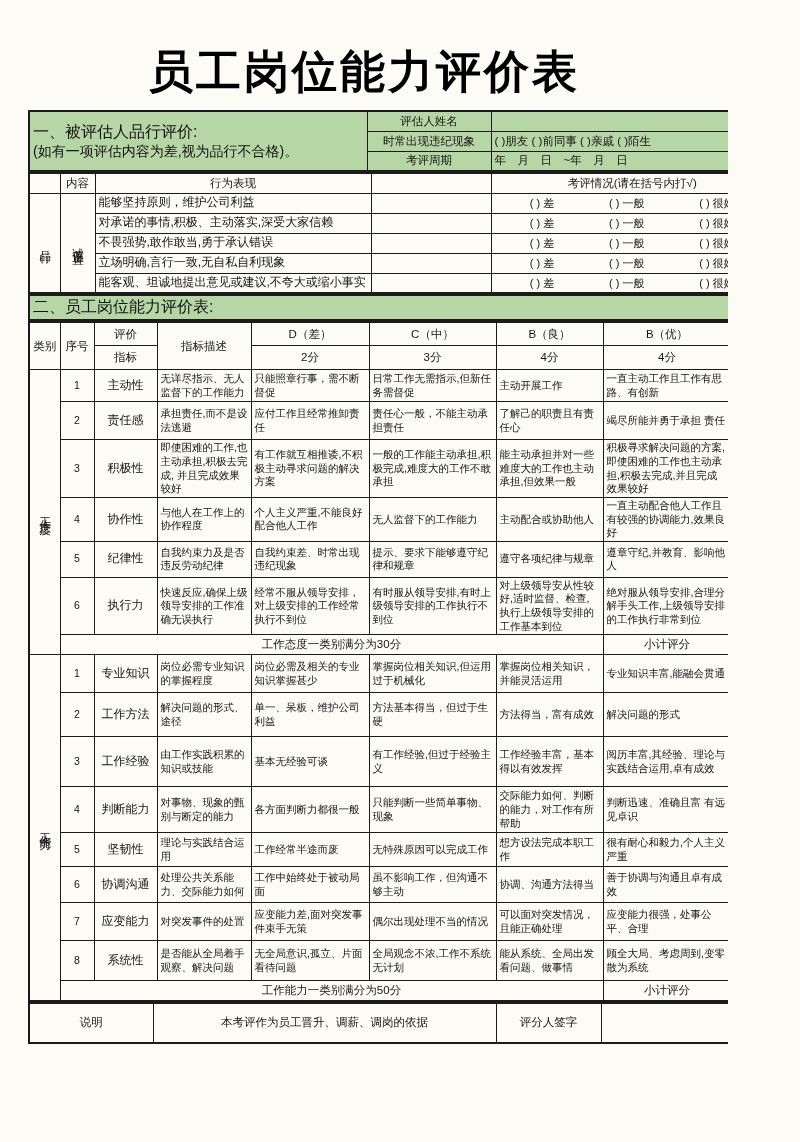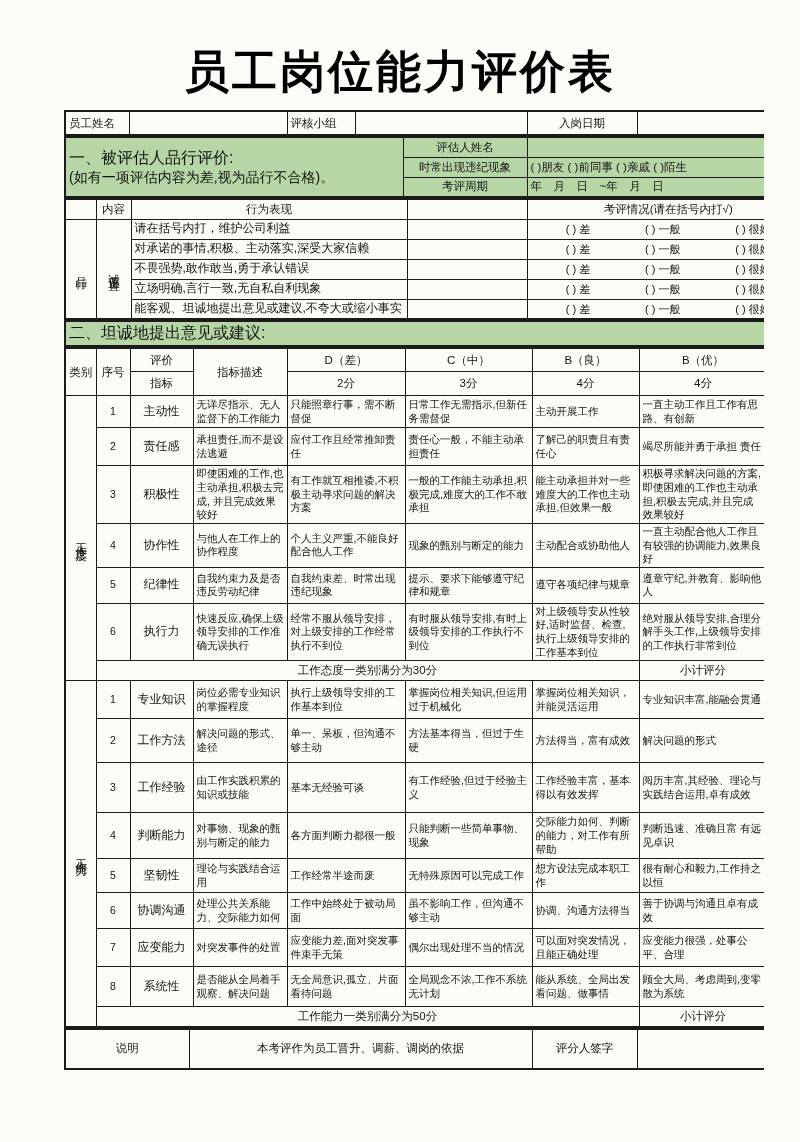--- a/index.html
+++ b/index.html
@@ -2,21 +2,21 @@
 <html><head>
 <meta charset="utf-8">
 <style>
   html,body{margin:0;padding:0;}
   body{
     width:800px;height:1142px;
     background:#fdfbf6;
     font-family:"Liberation Sans","DejaVu Sans",sans-serif;
     color:#141414;
   }
-  .page{position:relative;width:728px;height:1142px;overflow:hidden;padding-left:36px;}
+  .page{position:relative;width:728px;height:1142px;overflow:hidden;}
   .title{
     margin:0;padding-top:42px;height:62px;
     text-align:center;font-size:45px;font-weight:900;letter-spacing:3px;color:#000;
   }
   .stack{margin:6px 0 0 28px;width:745px;}
   table{border-collapse:collapse;table-layout:fixed;width:745px;border:2px solid #1b1b1b;}
   td{
     border:1px solid #1b1b1b;
     font-size:10.5px;line-height:1.3;
     padding:1px 3px;vertical-align:middle;overflow:hidden;
@@ -37,40 +37,20 @@
   .nowrap{white-space:nowrap;}
 </style>
 </head>
 <body>
 
 <div class="page">
   <h1 class="title">员工岗位能力评价表</h1>
 
   <div class="stack">
 
-    <table>
-      <colgroup>
-          <col style="width:64px">
-          <col style="width:158px">
-          <col style="width:68px">
-          <col style="width:172px">
-          <col style="width:110px">
-          <col style="width:173px">
-        </colgroup>
-      <tbody>
-          <tr style="height:24px">
-        <td class="lbl">员工姓名</td>
-        <td></td>
-        <td class="lbl">评核小组</td>
-        <td></td>
-        <td class="lbl c">入岗日期</td>
-        <td></td>
-      </tr>
-    </tbody>
-      </table>
 
     <table>
       <colgroup>
           <col style="width:338px">
           <col style="width:124px">
           <col style="width:283px">
         </colgroup>
       <tbody>
           <tr style="height:20px">
         <td rowspan="3" class="green">
@@ -103,21 +83,21 @@
           <tr style="height:20px">
         <td></td>
         <td class="lbl c">内容</td>
         <td class="lbl c">行为表现</td>
         <td></td>
         <td class="lbl c">考评情况(请在括号内打√)</td>
       </tr>
       <tr style="height:20px">
         <td rowspan="5" class="vtx">品行</td>
         <td rowspan="5" class="vtx">诚信正直</td>
-        <td class="big">请在括号内打，维护公司利益</td>
+        <td class="big">能够坚持原则，维护公司利益</td>
         <td></td>
         <td>
               <div class="ratingbar">
           <span>( ) 差</span>
           <span>( ) 一般</span>
           <span>( ) 很好</span>
         </div>
             </td>
       </tr>
       <tr style="height:20px">
@@ -163,21 +143,21 @@
           <span>( ) 很好</span>
         </div>
             </td>
       </tr>
     </tbody>
       </table>
 
     <table>
       <tbody>
           <tr style="height:20px">
-        <td class="green heading1">二、坦诚地提出意见或建议:</td>
+        <td class="green heading1">二、员工岗位能力评价表:</td>
       </tr>
     </tbody>
       </table>
 
     <table>
       <colgroup>
           <col style="width:31px">
           <col style="width:34px">
           <col style="width:63px">
           <col style="width:94px">
@@ -236,21 +216,21 @@
         <td>一般的工作能主动承担,积极完成,难度大的工作不敢承担</td>
         <td>能主动承担并对一些难度大的工作也主动承担,但效果一般</td>
         <td>积极寻求解决问题的方案,即使困难的工作也主动承担,积极去完成,并且完成效果较好</td>
         <td></td>
       </tr>
       <tr style="height:42px">
         <td class="c">4</td>
         <td class="c big">协作性</td>
         <td>与他人在工作上的协作程度</td>
         <td>个人主义严重,不能良好配合他人工作</td>
-        <td>现象的甄别与断定的能力</td>
+        <td>无人监督下的工作能力</td>
         <td>主动配合或协助他人</td>
         <td>一直主动配合他人工作且有较强的协调能力,效果良好</td>
         <td></td>
       </tr>
       <tr style="height:36px">
         <td class="c">5</td>
         <td class="c big">纪律性</td>
         <td>自我约束力及是否违反劳动纪律</td>
         <td>自我约束差、时常出现违纪现象</td>
         <td>提示、要求下能够遵守纪律和规章</td>
@@ -272,31 +252,31 @@
         <td colspan="6" class="c lbl">工作态度一类别满分为30分</td>
         <td class="c lbl">小计评分</td>
         <td></td>
       </tr>
 
       <tr style="height:38px">
         <td rowspan="9" class="vtx">工作能力</td>
         <td class="c">1</td>
         <td class="c big">专业知识</td>
         <td>岗位必需专业知识的掌握程度</td>
-        <td>执行上级领导安排的工作基本到位</td>
+        <td>岗位必需及相关的专业知识掌握甚少</td>
         <td>掌握岗位相关知识,但运用过于机械化</td>
         <td>掌握岗位相关知识，并能灵活运用</td>
         <td>专业知识丰富,能融会贯通</td>
         <td></td>
       </tr>
       <tr style="height:44px">
         <td class="c">2</td>
         <td class="c big">工作方法</td>
         <td>解决问题的形式、途径</td>
-        <td>单一、呆板，但沟通不够主动</td>
+        <td>单一、呆板，维护公司利益</td>
         <td>方法基本得当，但过于生硬</td>
         <td>方法得当，富有成效</td>
         <td>解决问题的形式</td>
         <td></td>
       </tr>
       <tr style="height:50px">
         <td class="c">3</td>
         <td class="c big">工作经验</td>
         <td>由工作实践积累的知识或技能</td>
         <td>基本无经验可谈</td>
@@ -315,21 +295,21 @@
         <td>判断迅速、准确且富 有远见卓识</td>
         <td></td>
       </tr>
       <tr style="height:34px">
         <td class="c">5</td>
         <td class="c big">坚韧性</td>
         <td>理论与实践结合运用</td>
         <td>工作经常半途而废</td>
         <td>无特殊原因可以完成工作</td>
         <td>想方设法完成本职工作</td>
-        <td>很有耐心和毅力,工作持之以恒</td>
+        <td>很有耐心和毅力,个人主义严重</td>
         <td></td>
       </tr>
       <tr style="height:36px">
         <td class="c">6</td>
         <td class="c big">协调沟通</td>
         <td>处理公共关系能力、交际能力如何</td>
         <td>工作中始终处于被动局面</td>
         <td>虽不影响工作，但沟通不够主动</td>
         <td>协调、沟通方法得当</td>
         <td>善于协调与沟通且卓有成效</td>

